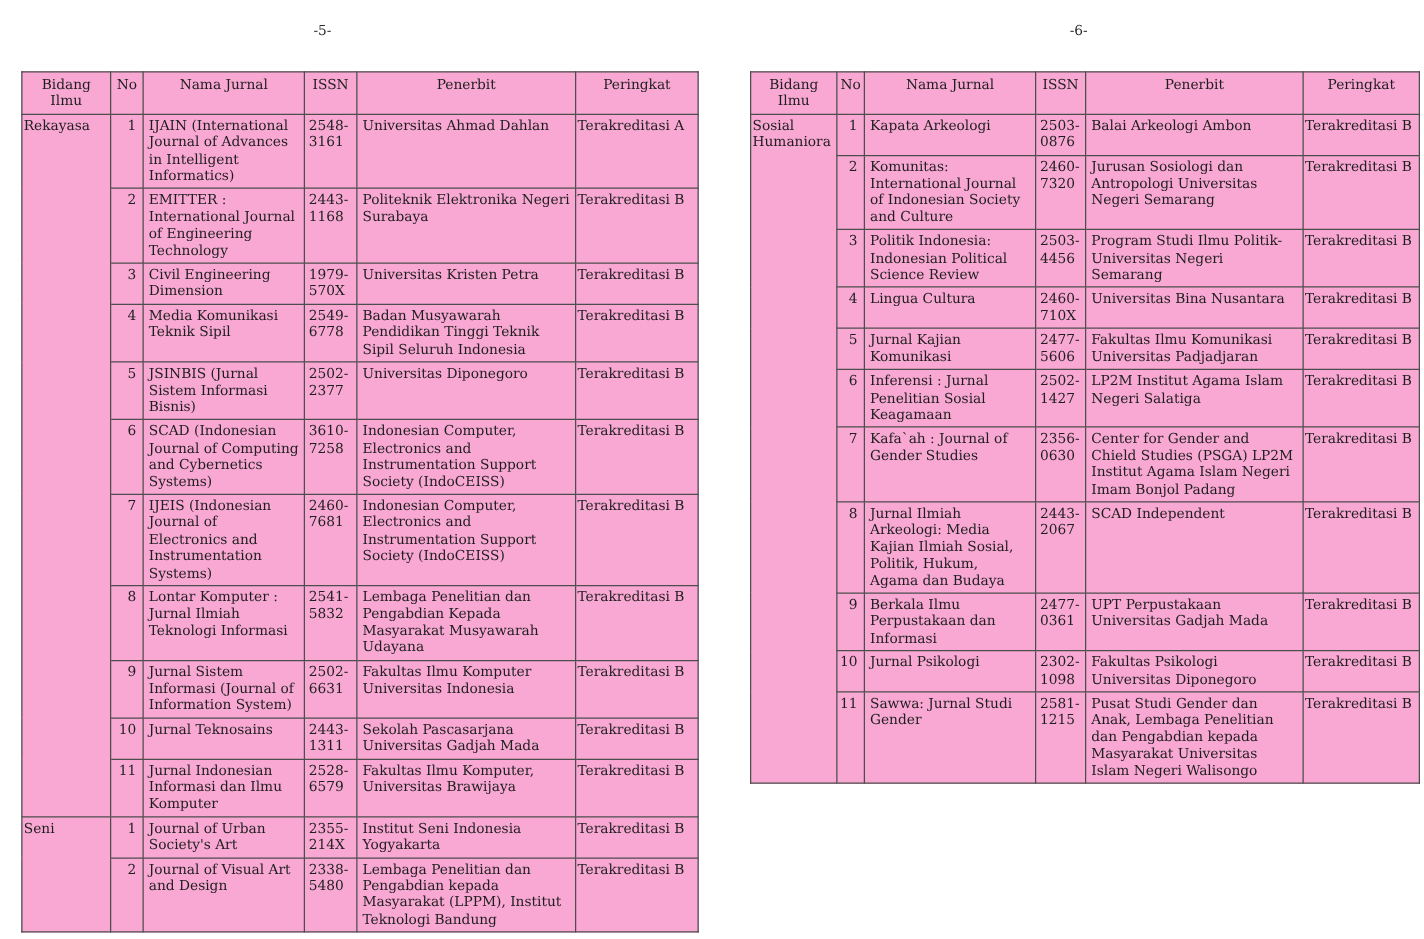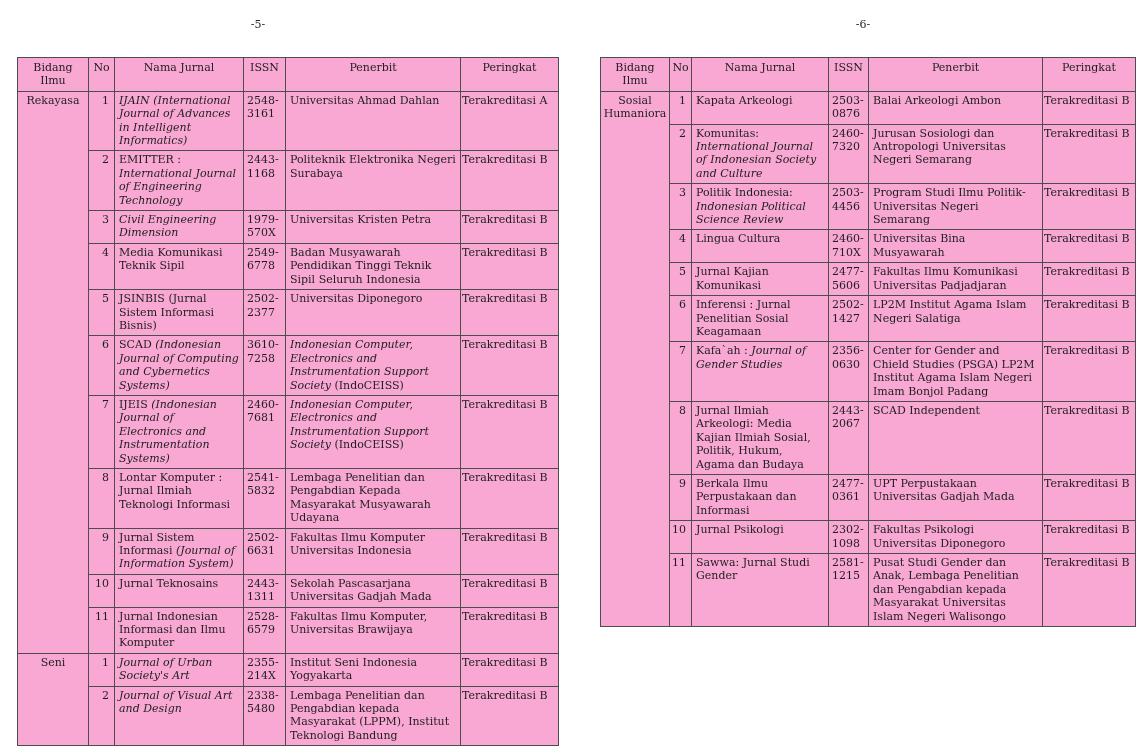--- a/index.html
+++ b/index.html
@@ -39,25 +39,25 @@
     font-size: 11px;
     line-height: 1.22;
     font-weight: normal;
     padding: 2px 4px 3px 4px;
     overflow: hidden;
   }
   .journal-table th {
     text-align: center;
     padding: 3px 2px;
   }
-  td.bidang    { text-align: center; padding-left: 1px; padding-right: 1px; margin-top: 39px; }
+  td.bidang    { padding-left: 1px; padding-right: 1px; margin-top: 39px; }
   td.no        { text-align: right; padding-right: 5px; padding-left: 1px; }
   td.issn      { padding-left: 3px; padding-right: 2px; word-break: keep-all; }
   td.peringkat { text-align: left; padding-left: 1px; padding-right: 1px; }
-  .it { font-style: italic; }
+  .it { }
 </style>
 </head>
 <body>
 
 <div class="canvas">
 
   <div class="page-num left">-5-</div>
   <div class="page-num right">-6-</div>
 
   <table class="journal-table" id="table-0">
@@ -215,21 +215,21 @@
           <td class="no">3</td>
           <td class="nama"><span class="">Politik Indonesia: </span><span class="it">Indonesian Political Science Review</span></td>
           <td class="issn">2503-4456</td>
           <td class="penerbit"><span class="">Program Studi Ilmu Politik-Universitas Negeri Semarang</span></td>
           <td class="peringkat">Terakreditasi B</td>
         </tr>
         <tr>
           <td class="no">4</td>
           <td class="nama"><span class="">Lingua Cultura</span></td>
           <td class="issn">2460-710X</td>
-          <td class="penerbit"><span class="">Universitas Bina Musyawarah</span></td>
+          <td class="penerbit"><span class="">Universitas Bina Nusantara</span></td>
           <td class="peringkat">Terakreditasi B</td>
         </tr>
         <tr>
           <td class="no">5</td>
           <td class="nama"><span class="">Jurnal Kajian Komunikasi</span></td>
           <td class="issn">2477-5606</td>
           <td class="penerbit"><span class="">Fakultas Ilmu Komunikasi Universitas Padjadjaran</span></td>
           <td class="peringkat">Terakreditasi B</td>
         </tr>
         <tr>

